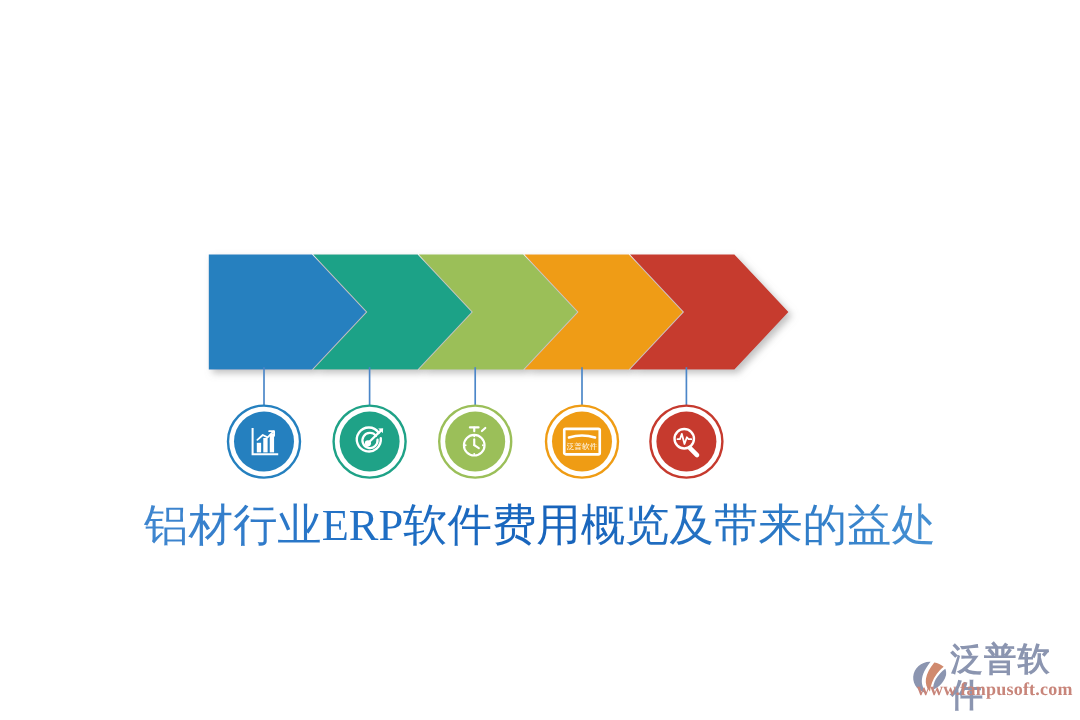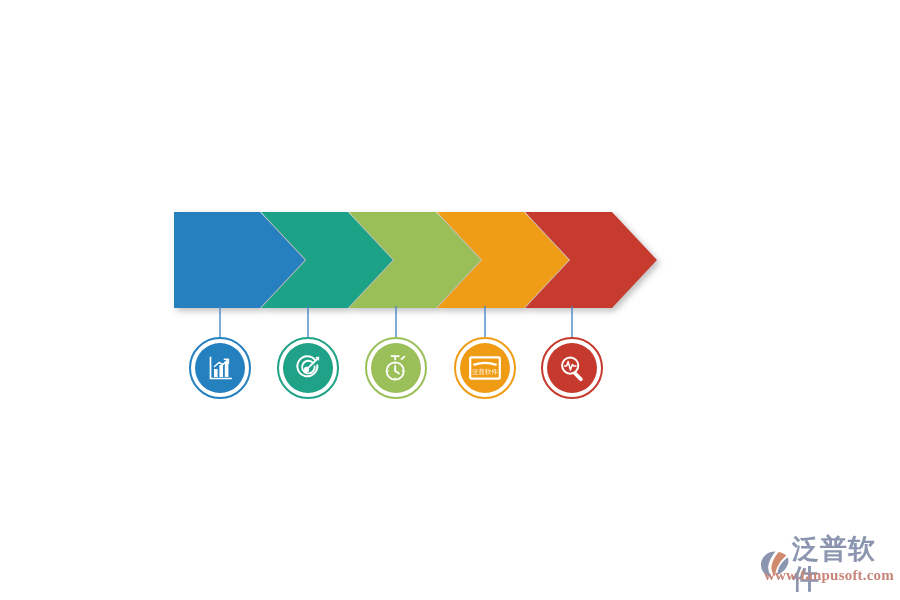--- a/index.html
+++ b/index.html
@@ -283,20 +283,21 @@
           <svg width="28" height="28" viewBox="0 0 28 28" xmlns="http://www.w3.org/2000/svg">
             <circle cx="12.2" cy="11.6" r="8.1" fill="none" stroke="#ffffff" stroke-width="2"></circle>
             <polyline points="6.6,12.0 8.6,12.0 10.2,7.6 12.4,16.0 14.4,10.4 15.8,12.0 18.0,12.0" fill="none" stroke="#ffffff" stroke-width="1.5" stroke-linecap="round" stroke-linejoin="round"></polyline>
             <path d="M17.7 17.4 L24.2 23.9 A1.9 1.9 0 0 1 21.5 26.6 L15.1 20.1 Z" fill="#ffffff"></path>
           </svg>
         </span>
       </div>
     </div>
   </div>
 
+  <div class="title">铝材行业ERP软件费用概览及带来的益处</div>
 
   <div class="logo">
     <div class="logo-row">
       <span class="logo-mark">
         <svg width="33" height="31" viewBox="0 0 33 31" xmlns="http://www.w3.org/2000/svg">
           <path d="M17.5 2.5 C10.5 2.0 3.5 7.5 3.0 15.0 C2.6 21.8 7.6 27.6 14.2 28.4
                    C11.0 24.6 9.6 20.6 10.4 16.2 C11.3 11.2 14.4 6.4 17.5 2.5 Z" fill="#8b95b0"></path>
           <path d="M20.6 3.0 C17.0 7.4 14.3 12.0 13.6 16.6 C13.0 20.6 14.2 24.4 17.0 27.4
                    C17.4 22.0 19.4 17.0 22.6 12.6 C24.4 10.2 26.4 8.2 28.4 6.6
                    C26.1 4.6 23.5 3.3 20.6 3.0 Z" fill="#d08a6e"></path>

